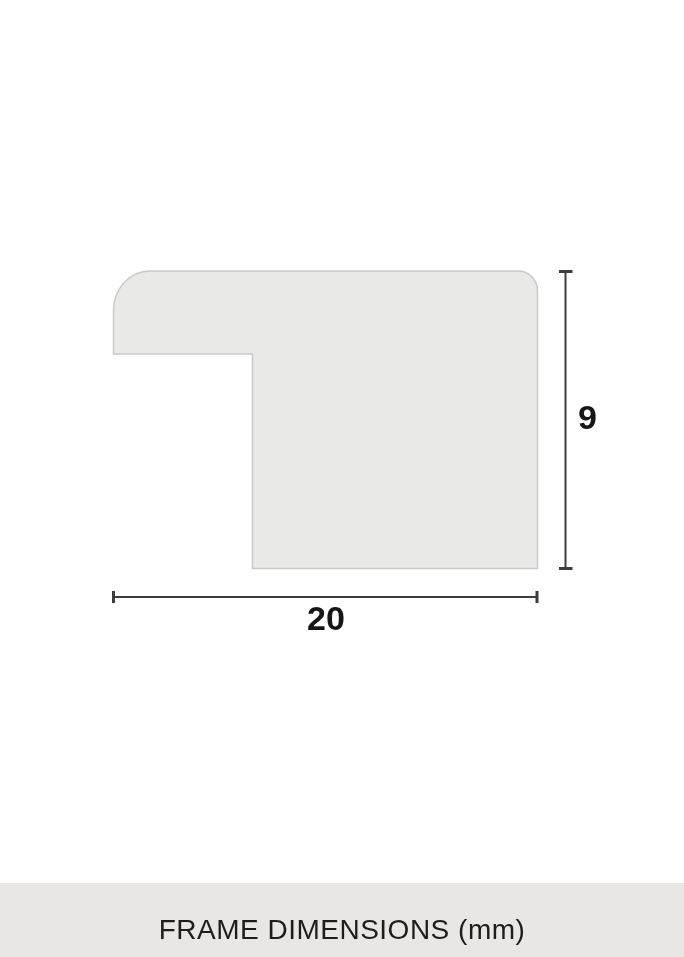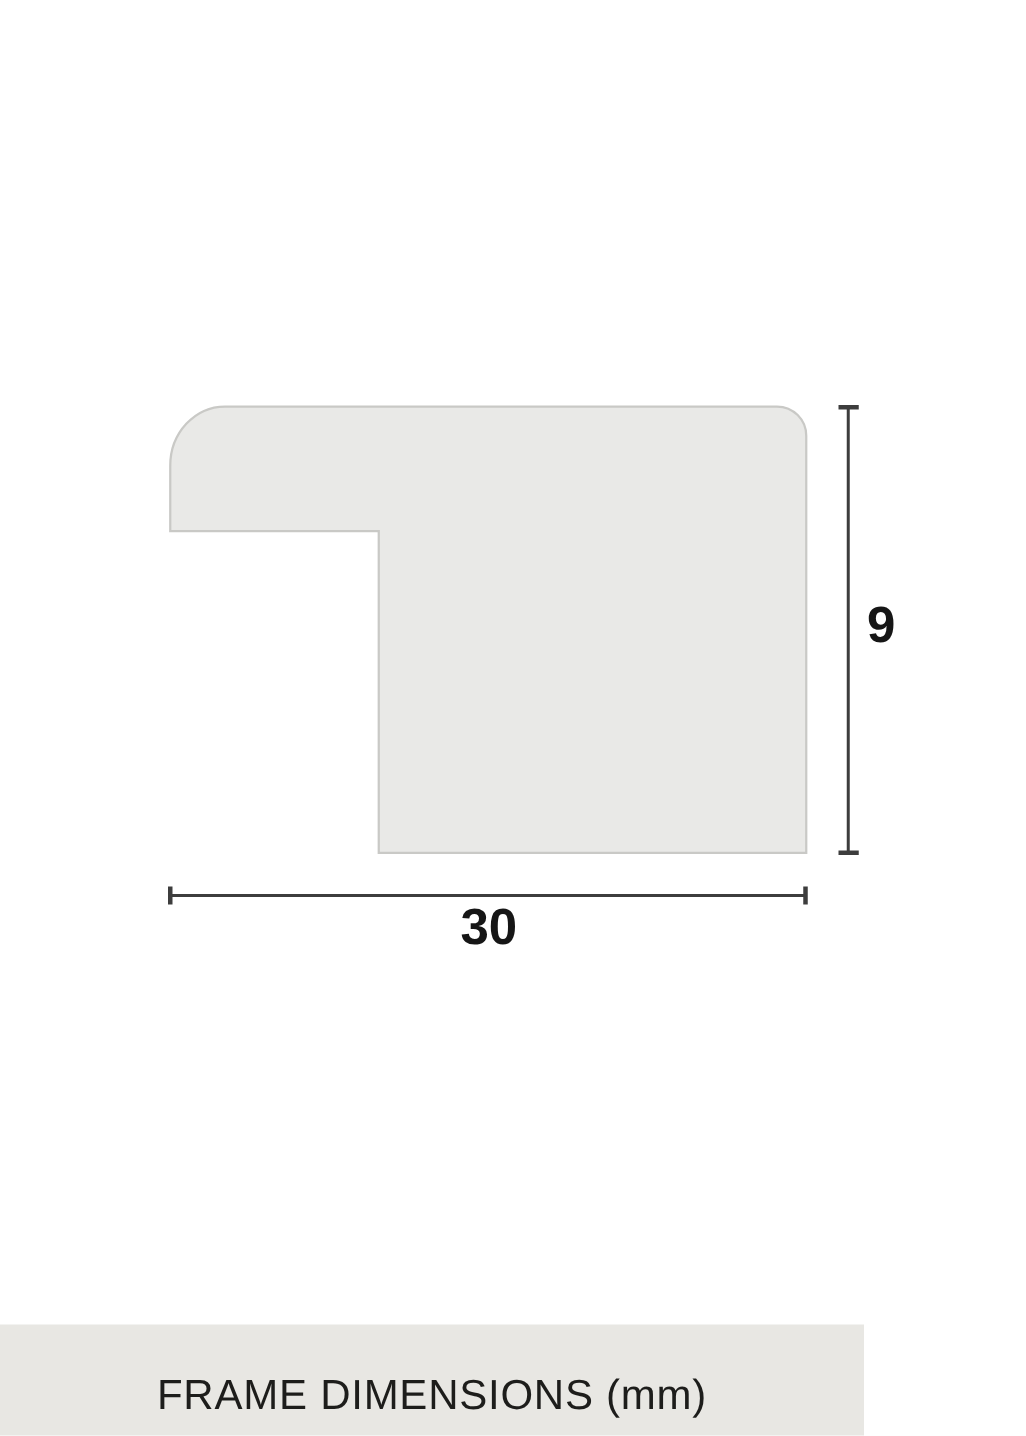--- a/index.html
+++ b/index.html
@@ -53,21 +53,21 @@
     top: 400px;
   }
   .dim-value.width-value {
     left: 307px;
     top: 601px;
   }
   .caption-bar {
     position: absolute;
     left: 0;
     top: 883px;
-    width: 576px;
+    width: 684px;
     height: 74px;
     background: #e8e7e3;
     display: flex;
     align-items: center;
     justify-content: center;
     padding-top: 19px;
     box-sizing: border-box;
   }
   .caption-text {
     font-size: 28px;
@@ -103,18 +103,18 @@
 
     <g>
       <line class="dim-line" x1="113.5" y1="597" x2="537" y2="597"></line>
       <line class="dim-cap" x1="113.5" y1="591" x2="113.5" y2="603"></line>
       <line class="dim-cap" x1="537" y1="591" x2="537" y2="603"></line>
     </g>
   </svg>
 
   <div class="dim-value height-value">9</div>
 
-  <div class="dim-value width-value">30</div>
+  <div class="dim-value width-value">20</div>
 </div>
 
 <div class="caption-bar">
   <span class="caption-text">FRAME DIMENSIONS (mm)</span>
 </div>
 
 </body></html>

